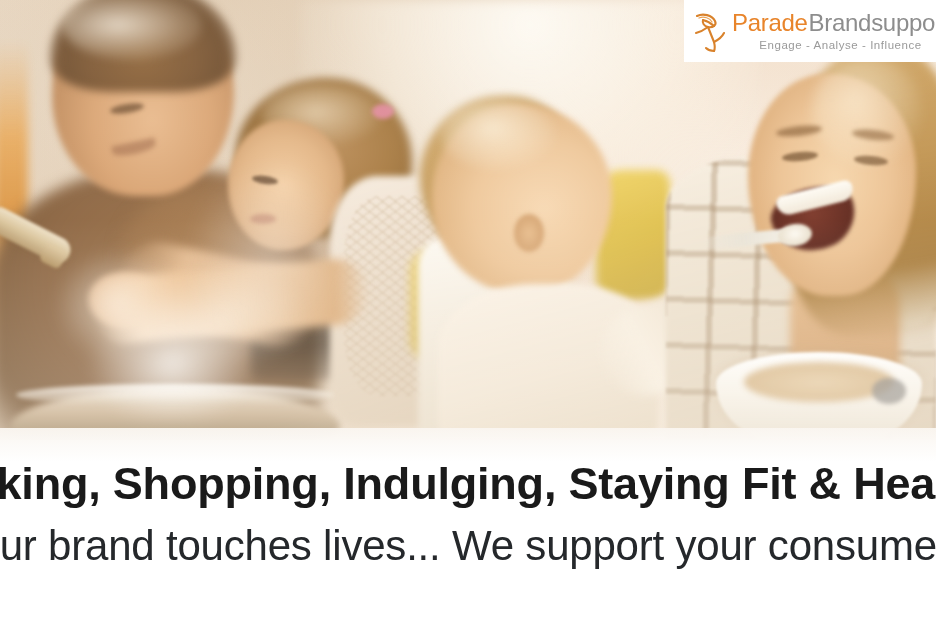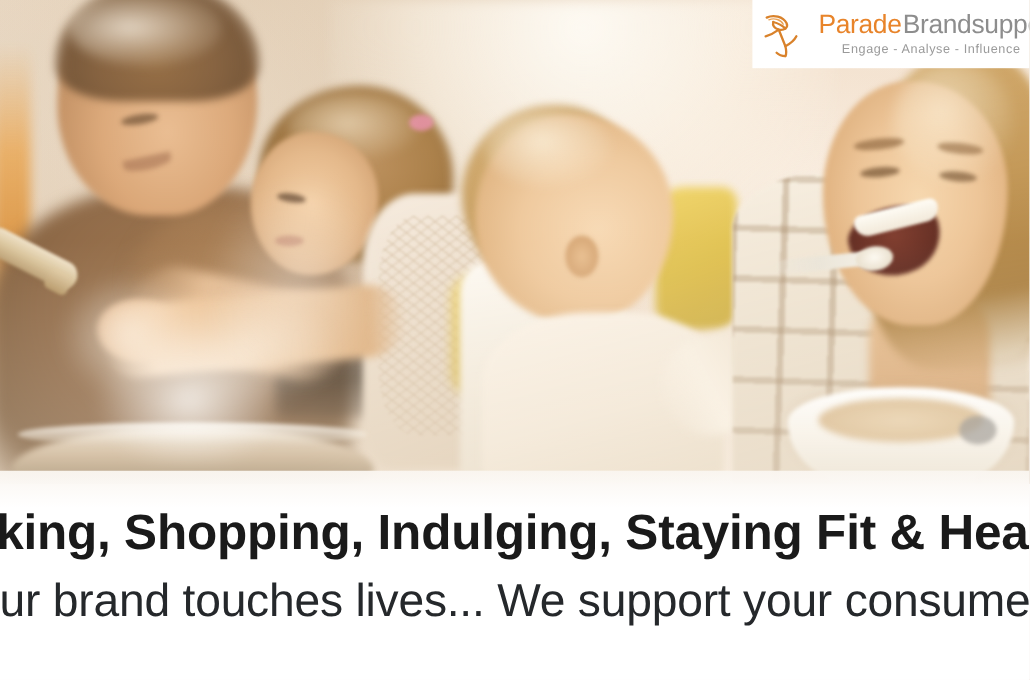--- a/index.html
+++ b/index.html
@@ -580,21 +580,20 @@
     line-height: 1;
   }
   .logo-wordmark {
     font-size: 24px;
     letter-spacing: -.3px;
     white-space: nowrap;
   }
   .logo-word-1 {
     color: #e8842a;
     font-weight: 400;
-    margin-left: 12px;
   }
   .logo-word-2 {
     color: #8d8d8d;
     font-weight: 400;
     margin-left: 1px;
   }
   .logo-tagline {
     margin-top: 5px;
     font-size: 11.5px;
     color: #9a9a9a;

